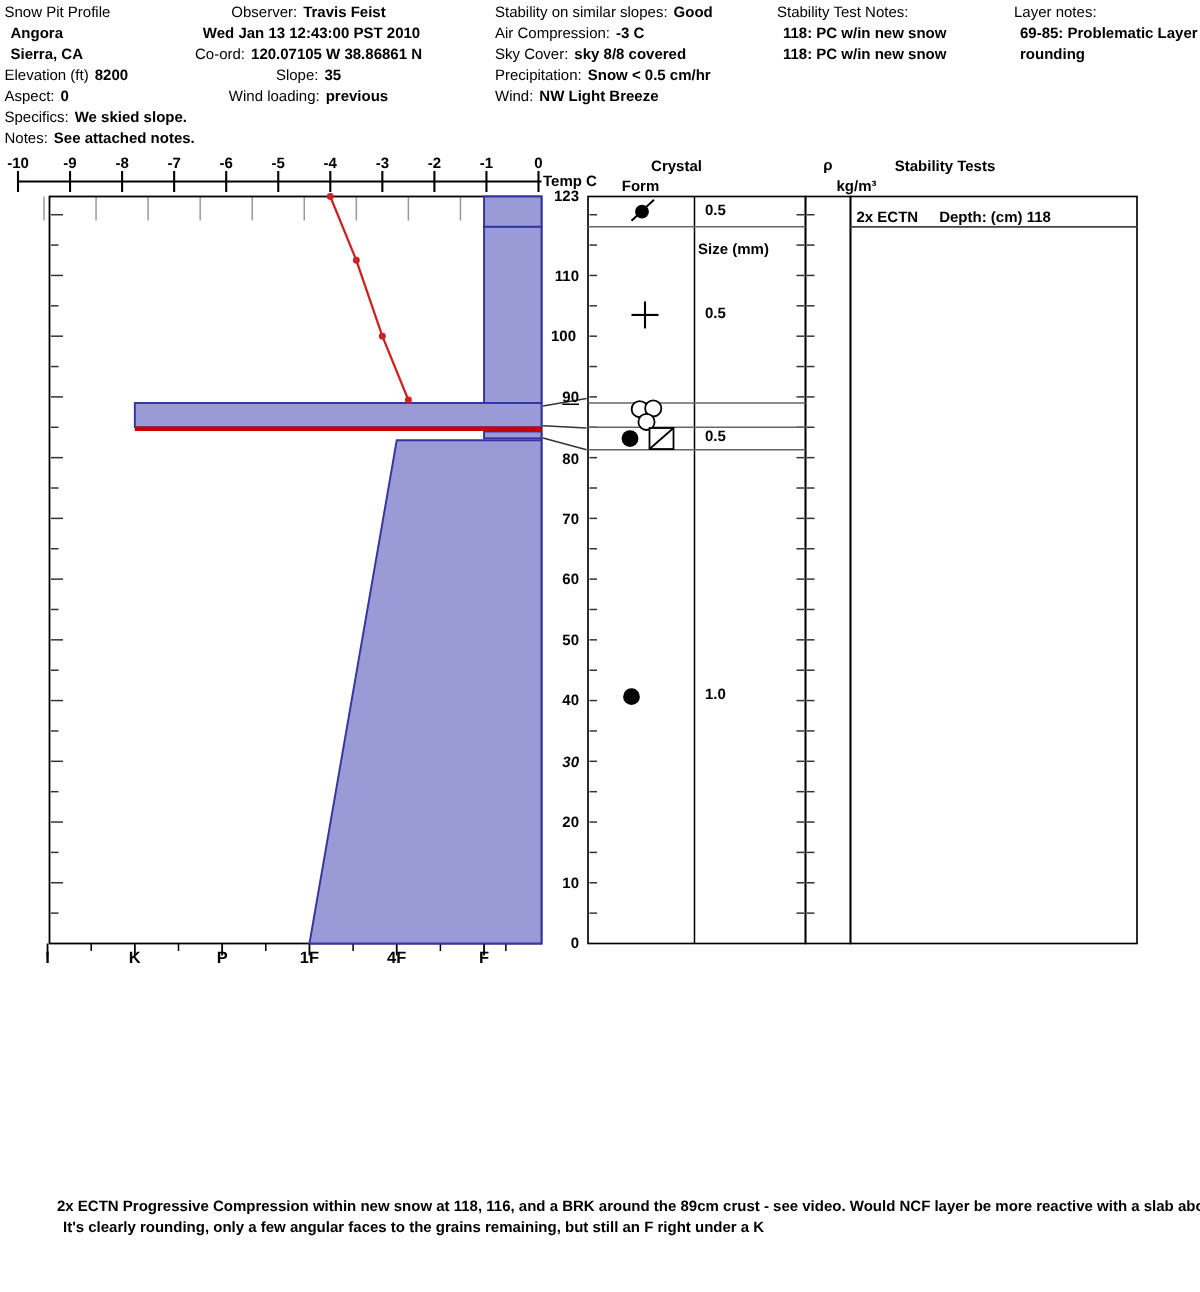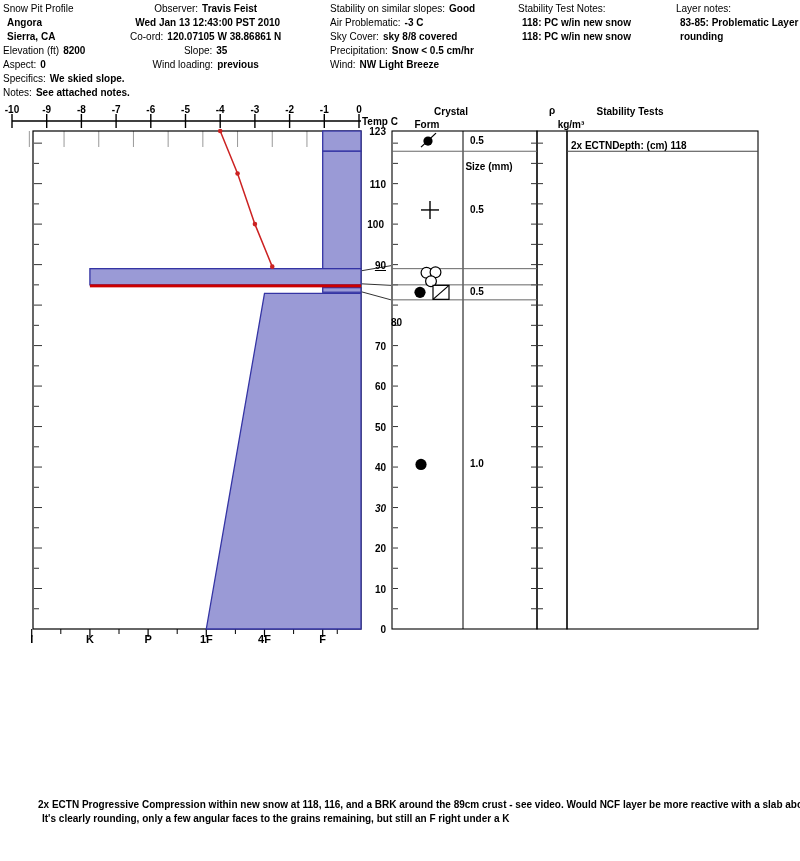--- a/index.html
+++ b/index.html
@@ -16,21 +16,21 @@
   .rgt{transform:translateX(-100%);}
   svg{position:absolute;left:0;top:0;}
   #hdr-crystal{left:451px;top:106px;}
   #hdr-form{left:427px;top:119px;}
   #hdr-size{left:489px;top:119px;margin-top:42px;}
   #hdr-rho{left:552px;top:105px;}
   #hdr-rho-units{left:552px;top:119px;padding-left:38px;}
   #hdr-stab{left:630px;top:106px;}
   #lbl-tempc{left:362px;top:116px;}
   #stab-entry{left:571px;top:140px;}
-  #stab-entry .gap{}
+  #stab-entry .gap{margin-left:14px;}
   #note1{left:38px;top:799px;}
   #note2{left:42px;top:813px;}
 </style>
 </head>
 <body>
 
 <svg id="chart-svg" width="800" height="861">
     <line x1="12" y1="121" x2="361" y2="121" stroke="#000" stroke-width="1.4"></line>
     <line x1="12" y1="114" x2="12" y2="128" stroke="#000" stroke-width="1.4"></line>
     <line x1="46.69999999999999" y1="114" x2="46.69999999999999" y2="128" stroke="#000" stroke-width="1.4"></line>
@@ -234,33 +234,33 @@
     </div>
     <div class="hcol" style="left: 130px; text-align: center;">
       <div class="hrow"><span class="lbl">Observer:</span><span class="val">Travis Feist</span></div>
       <div class="hrow"><span class="val">Wed Jan 13 12:43:00 PST 2010</span></div>
       <div class="hrow"><span class="lbl">Co-ord:</span><span class="val">120.07105 W 38.86861 N</span></div>
       <div class="hrow"><span class="lbl">Slope:</span><span class="val">35</span></div>
       <div class="hrow"><span class="lbl">Wind loading:</span><span class="val">previous</span></div>
     </div>
     <div class="hcol" style="left: 330px;">
       <div class="hrow"><span class="lbl">Stability on similar slopes:</span><span class="val">Good</span></div>
-      <div class="hrow"><span class="lbl">Air Problematic:</span><span class="val">-3 C</span></div>
+      <div class="hrow"><span class="lbl">Air Compression:</span><span class="val">-3 C</span></div>
       <div class="hrow"><span class="lbl">Sky Cover:</span><span class="val">sky 8/8 covered</span></div>
       <div class="hrow"><span class="lbl">Precipitation:</span><span class="val">Snow &lt; 0.5 cm/hr</span></div>
       <div class="hrow"><span class="lbl">Wind:</span><span class="val">NW Light Breeze</span></div>
     </div>
     <div class="hcol" style="left: 518px;">
       <div class="hrow"><span class="lbl">Stability Test Notes:</span></div>
       <div class="hrow"><span class="val">118: PC w/in new snow</span></div>
       <div class="hrow"><span class="val">118: PC w/in new snow</span></div>
     </div>
     <div class="hcol" style="left: 648px; margin-left: 28px;">
       <div class="hrow"><span class="lbl">Layer notes:</span></div>
-      <div class="hrow"><span class="val">83-85: Problematic Layer</span></div>
+      <div class="hrow"><span class="val">69-85: Problematic Layer</span></div>
       <div class="hrow"><span class="val">rounding</span></div>
     </div>
   </div>
 
 <div id="lbl-tempc" class="abs b f10">Temp C</div>
 <div id="hdr-crystal" class="abs b f10 ctr">Crystal</div>
 <div id="hdr-form" class="abs b f10 ctr">Form</div>
 <div id="hdr-size" class="abs b f10 ctr">Size (mm)</div>
 <div id="hdr-rho" class="abs b f10 ctr">ρ</div>
 <div id="hdr-rho-units" class="abs b f10 ctr">kg/m³</div>
@@ -287,21 +287,21 @@
 <div class="abs b f11 ctr" style="left: 31.7px; top: 633px;">I</div>
 <div class="abs b f11 ctr" style="left: 89.9px; top: 633px;">K</div>
 <div class="abs b f11 ctr" style="left: 148.1px; top: 633px;">P</div>
 <div class="abs b f11 ctr" style="left: 206.3px; top: 633px;">1F</div>
 <div class="abs b f11 ctr" style="left: 264.5px; top: 633px;">4F</div>
 <div class="abs b f11 ctr" style="left: 322.7px; top: 633px;">F</div>
 <div class="abs b f10 rgt" style="left: 386px; top: 126px;">123</div>
 <div class="abs b f10 rgt" style="left: 386px; top: 178.634px;">110</div>
 <div class="abs b f10 rgt" style="left: 384px; top: 219.122px;">100</div>
 <div class="abs b f10 rgt" style="left: 386px; top: 259.61px; text-decoration: underline;">90</div>
-<div class="abs b f10 rgt" style="left: 386px; top: 317px; margin-left: 16px;">80</div>
+<div class="abs b f10 rgt" style="left: 386px; top: 301px;">80</div>
 <div class="abs b f10 rgt" style="left: 386px; top: 340.585px;">70</div>
 <div class="abs b f10 rgt" style="left: 386px; top: 381.073px;">60</div>
 <div class="abs b f10 rgt" style="left: 386px; top: 421.561px;">50</div>
 <div class="abs b f10 rgt" style="left: 386px; top: 462.049px;">40</div>
 <div class="abs b f10 rgt" style="left: 386px; top: 502.537px; font-style: italic;">30</div>
 <div class="abs b f10 rgt" style="left: 386px; top: 543.024px;">20</div>
 <div class="abs b f10 rgt" style="left: 386px; top: 583.512px;">10</div>
 <div class="abs b f10 rgt" style="left: 386px; top: 624px;">0</div>
 <div class="abs b f10" style="left: 470px; top: 135.122px;">0.5</div>
 <div class="abs b f10" style="left: 470px; top: 203.951px;">0.5</div>

